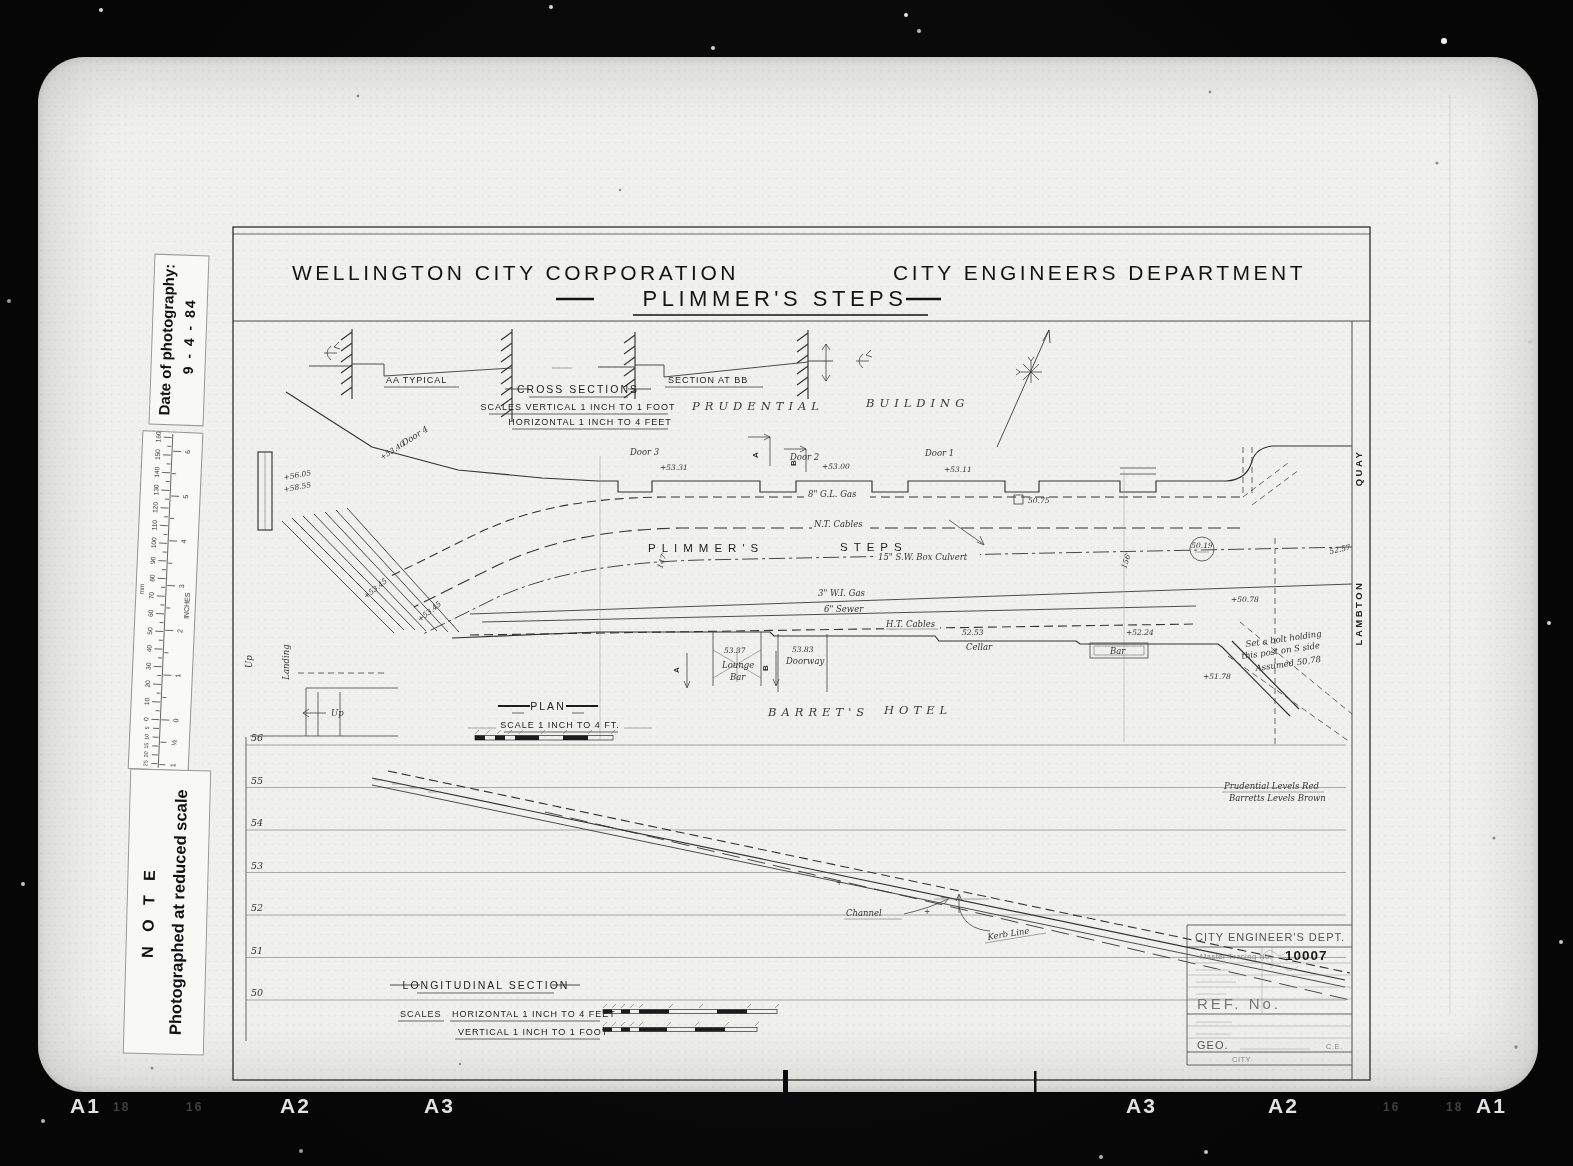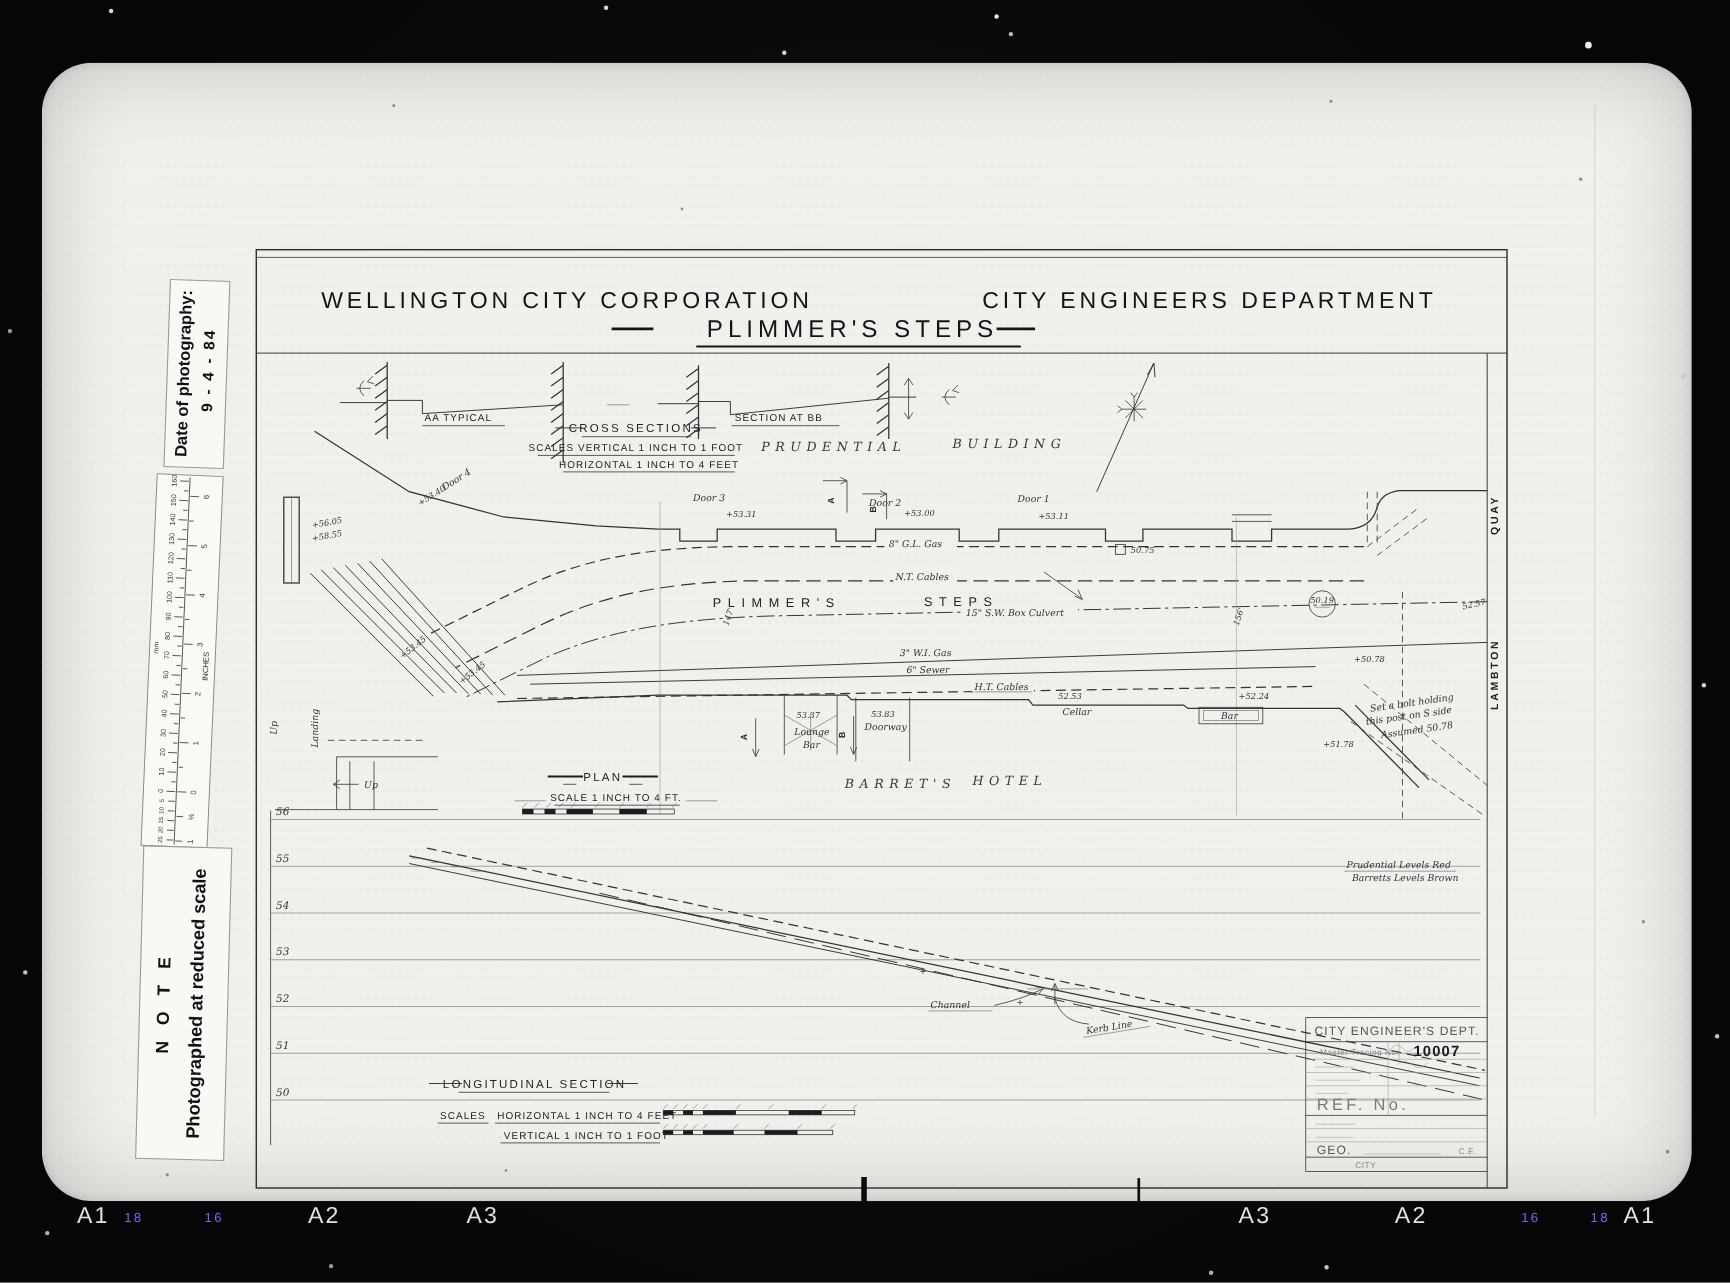--- a/index.html
+++ b/index.html
@@ -9,23 +9,23 @@
     font-family:"Liberation Sans", sans-serif;
   }
   .photo{
     position:absolute;left:38px;top:57px;width:1500px;height:1035px;
     background:#f0f0ed;border-radius:46px;
     background-image:radial-gradient(rgba(0,0,0,0.03) 1px, transparent 1.2px);
     background-size:7px 9px;
     box-shadow: inset 0 0 80px rgba(0,0,0,.20), inset 0 0 10px rgba(0,0,0,.12);
   }
   .art{position:absolute;left:0;top:0;}
-  .film-mark{position:absolute;color:#e2e2e2;font-weight:normal;letter-spacing:2px;}
+  .film-mark{position:absolute;color:#e2e2e2;font-weight:bold;letter-spacing:2px;}
   .film-mark.big{font-size:21px;}
-  .film-mark.small{font-size:12px;color:#8b5cf6;}
+  .film-mark.small{font-size:12px;color:#404040;}
   .sparkle{position:absolute;left:0;top:0;width:2px;height:2px;border-radius:50%;
     box-shadow:905px 14px 0 1px #e8e8e8,712px 47px 0 1px #d5d5d5,1443px 40px 0 2px #eee,
     1529px 341px 0 1px #c8c8c8,1548px 622px 0 1px #d5d5d5,22px 883px 0 1px #c5c5c5,
     550px 6px 0 1px #d8d8d8,1205px 1151px 0 1px #c5c5c5,42px 1120px 0 1px #b5b5b5,
     1560px 941px 0 1px #c5c5c5,8px 300px 0 1px #9a9a9a,100px 9px 0 1px #d8d8d8,
     1100px 1156px 0 1px #b0b0b0,300px 1150px 0 1px #999,918px 30px 0 1px #bbb;}
   
   .s1{stroke:#333;stroke-width:1.15;fill:none;}
   .s09{stroke:#3a3a3a;stroke-width:.9;fill:none;}
   .s07{stroke:#3a3a3a;stroke-width:.75;fill:none;}

